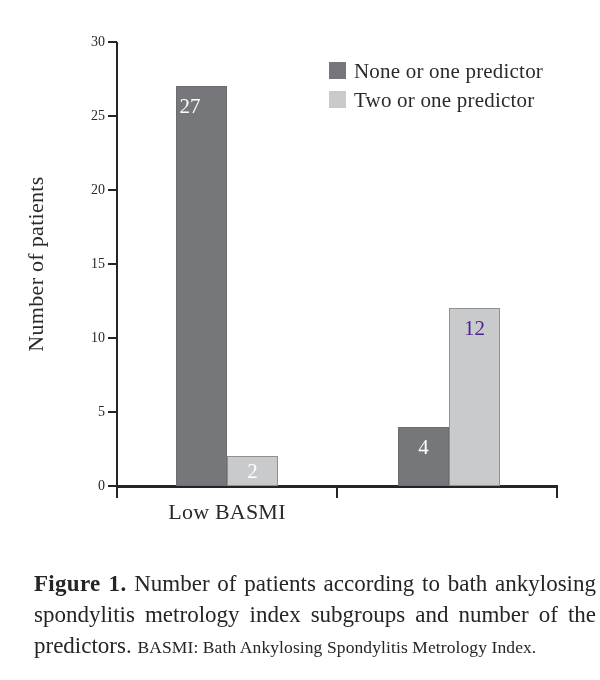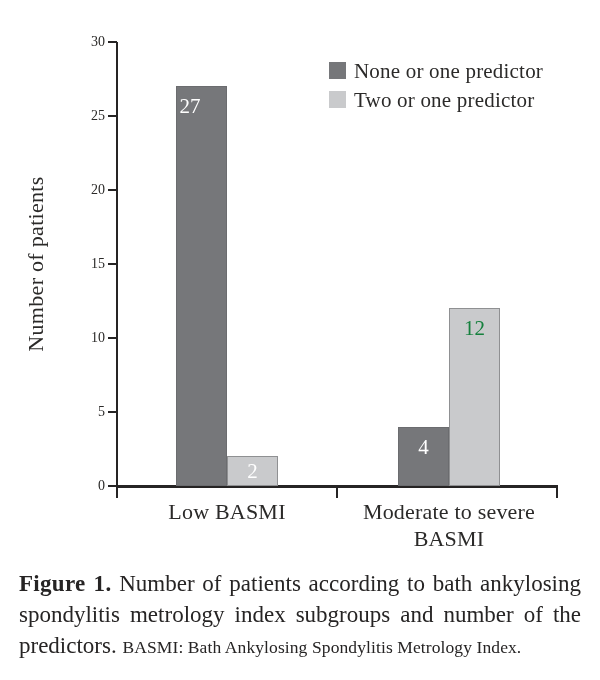--- a/index.html
+++ b/index.html
@@ -20,21 +20,21 @@
   .ytick-label{position:absolute;left:58px;width:47px;text-align:right;font-size:14px;line-height:26px;}
   .xtick{position:absolute;width:2px;height:11px;top:487px;background:#262424;}
   .bar{position:absolute;box-sizing:border-box;}
   .bar-label{position:absolute;color:#ffffff;font-size:21px;text-align:center;line-height:24px;}
   .cat-label{position:absolute;font-size:22px;line-height:27px;text-align:center;transform:translateX(-50%);width:230px;letter-spacing:.2px;}
   .legend{position:absolute;left:329px;top:43px;display:flex;flex-direction:column;gap:4px;margin-top:16px;}
   .legend-row{display:flex;align-items:flex-start;gap:8px;}
   .legend-swatch{width:17px;height:17px;margin-top:3px;flex:0 0 auto;}
   .legend-label{font-size:21px;line-height:25px;white-space:nowrap;letter-spacing:.2px;}
   .caption{
-    width:562px;margin:12px 19px 0 19px;
+    width:562px;margin:12px 19px 0 34px;
     font-size:23px;line-height:31px;text-align:justify;color:#262424;
   }
   .caption .cap-label{font-weight:bold;letter-spacing:.3px;}
   .caption .abbr{font-size:17.5px;letter-spacing:.1px;}
 </style>
 </head>
 <body>
 
 <div class="chart" id="chart">
   <div class="ylabel">Number of patients</div>
@@ -67,22 +67,21 @@
     <div class="xtick" style="left: 116px; position: absolute;"></div>
     <div class="xtick" style="left: 336px; position: absolute;"></div>
     <div class="xtick" style="left: 556px; position: absolute;"></div>
     <div class="bar" style="left: 176px; top: 86.4px; width: 51px; height: 399.6px; background: rgb(118, 119, 122); border: 1px solid rgb(107, 108, 111); position: absolute;"></div>
     <div class="bar-label" style="left: 176px; width: 28px; top: 94.4px; position: absolute; color: rgb(255, 255, 255);">27</div>
     <div class="bar" style="left: 398px; top: 426.8px; width: 51px; height: 59.2px; background: rgb(118, 119, 122); border: 1px solid rgb(107, 108, 111); position: absolute;"></div>
     <div class="bar-label" style="left: 398px; width: 51px; top: 434.8px; position: absolute; color: rgb(255, 255, 255);">4</div>
     <div class="bar" style="left: 227px; top: 456.4px; width: 51px; height: 29.6px; background: rgb(201, 202, 204); border: 1px solid rgb(143, 144, 146); position: absolute;"></div>
     <div class="bar-label" style="left: 227px; width: 51px; top: 459.4px; position: absolute; color: rgb(255, 255, 255);">2</div>
     <div class="bar" style="left: 449px; top: 308.4px; width: 51px; height: 177.6px; background: rgb(201, 202, 204); border: 1px solid rgb(143, 144, 146); position: absolute;"></div>
-    <div class="bar-label" style="left: 449px; width: 51px; top: 316.4px; position: absolute; color: #15803d;">12</div>
+    <div class="bar-label" style="left: 449px; width: 51px; top: 316.4px; position: absolute; color: #4c1d95;">12</div>
     <div class="cat-label" style="left: 227px; top: 498px; position: absolute;">Low BASMI</div>
-    <div class="cat-label" style="left: 449px; top: 498px; position: absolute;">Moderate to severe BASMI</div>
   </div>
 
 <p class="caption">
   <span class="cap-label">Figure 1.</span>
   <span>Number of patients according to bath ankylosing spondylitis metrology index subgroups and number of the predictors.</span>
   <span class="abbr">BASMI: Bath Ankylosing Spondylitis Metrology Index.</span>
 </p>
 
 </body></html>

